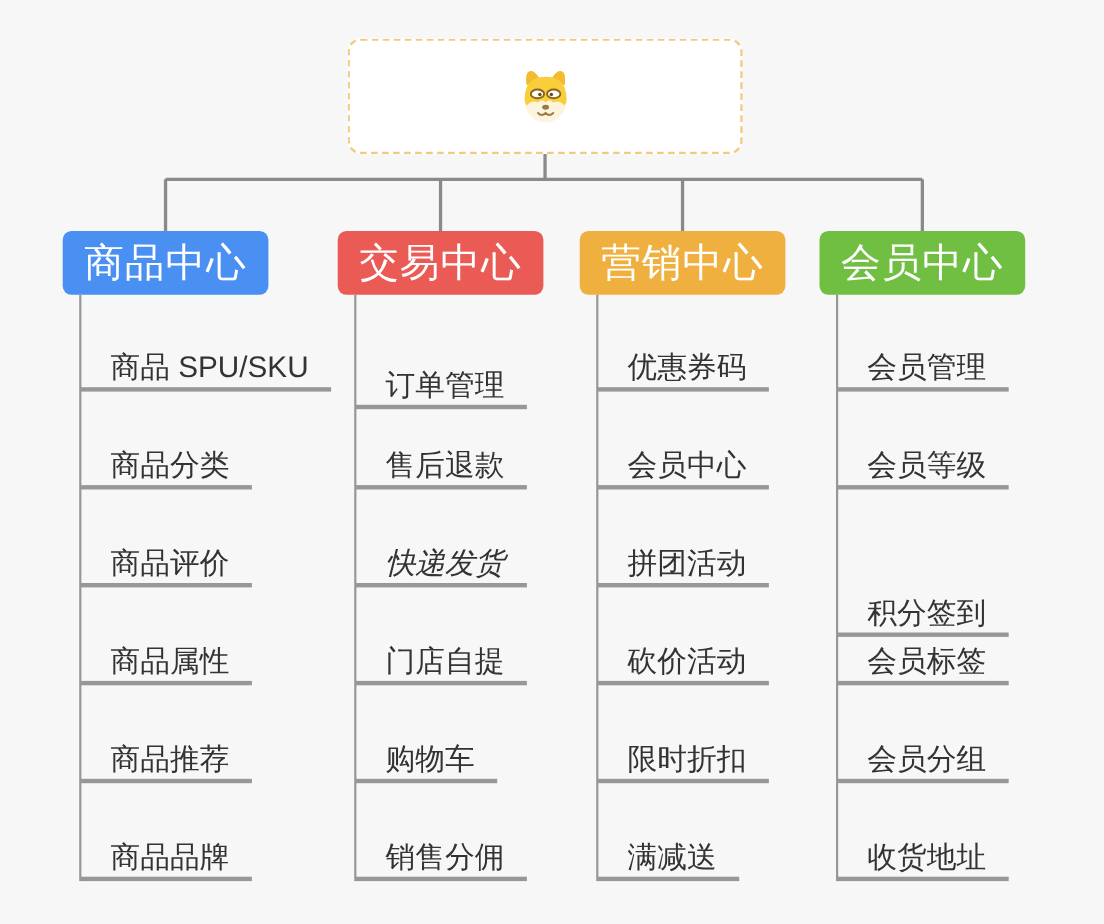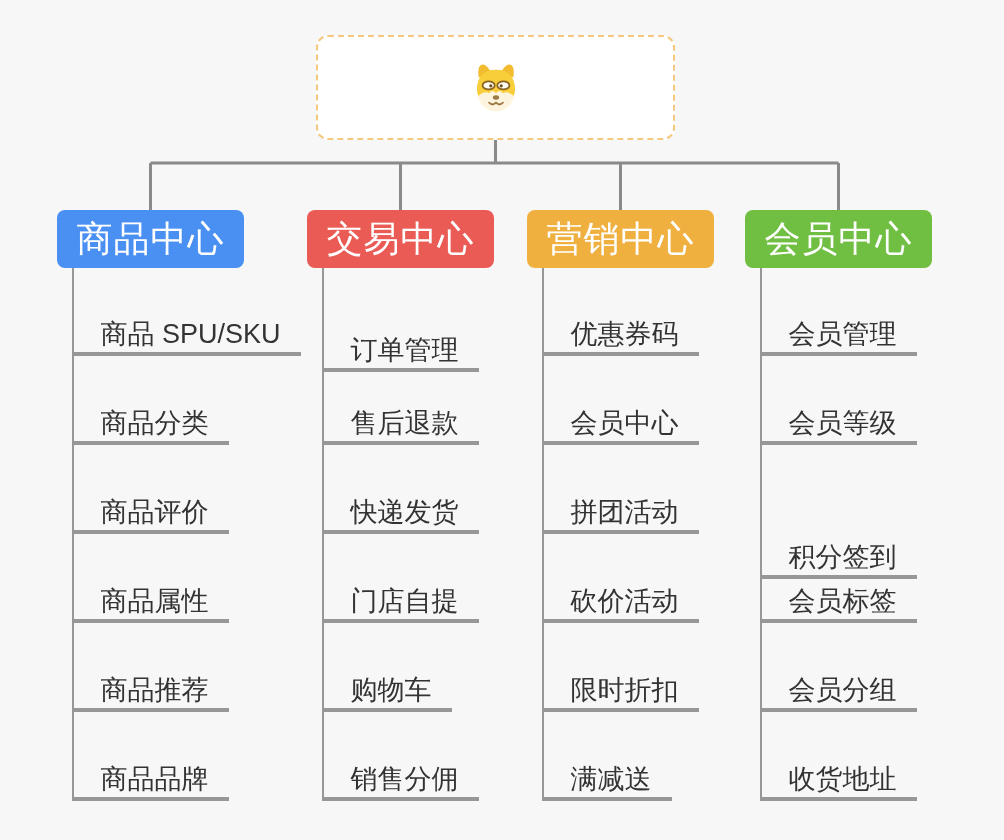--- a/index.html
+++ b/index.html
@@ -101,21 +101,21 @@
     <div class="leaf" style="left: 72.5px; top: 490px; border-bottom-color: rgb(151, 151, 151);">商品评价</div>
     <div class="leaf" style="left: 72.5px; top: 579px; border-bottom-color: rgb(151, 151, 151);">商品属性</div>
     <div class="leaf" style="left: 72.5px; top: 668px; border-bottom-color: rgb(151, 151, 151);">商品推荐</div>
     <div class="leaf" style="left: 72.5px; top: 757px; border-bottom-color: rgb(151, 151, 151);">商品品牌</div>
     <div class="branch-node" style="left: 307px; top: 210px; background: rgb(234, 91, 85);">
       <span>交易中心</span>
     </div>
     <div class="spine" style="left: 321.5px; top: 268px; height: 533px; background: rgb(151, 151, 151);"></div>
     <div class="leaf" style="left: 322.5px; top: 328px; border-bottom-color: rgb(151, 151, 151);">订单管理</div>
     <div class="leaf" style="left: 322.5px; top: 401px; border-bottom-color: rgb(151, 151, 151);">售后退款</div>
-    <div class="leaf" style="left: 322.5px; top: 490px; border-bottom-color: rgb(151, 151, 151);">快递发货</div>
+    <div class="leaf" style="left: 322.5px; top: 490px; border-bottom-color: rgb(151, 151, 151); font-style: italic;">快递发货</div>
     <div class="leaf" style="left: 322.5px; top: 579px; border-bottom-color: rgb(151, 151, 151);">门店自提</div>
     <div class="leaf" style="left: 322.5px; top: 668px; border-bottom-color: rgb(151, 151, 151);">购物车</div>
     <div class="leaf" style="left: 322.5px; top: 757px; border-bottom-color: rgb(151, 151, 151);">销售分佣</div>
     <div class="branch-node" style="left: 527px; top: 210px; background: rgb(239, 176, 64);">
       <span>营销中心</span>
     </div>
     <div class="spine" style="left: 541.5px; top: 268px; height: 533px; background: rgb(151, 151, 151);"></div>
     <div class="leaf" style="left: 542.5px; top: 312px; border-bottom-color: rgb(151, 151, 151);">优惠券码</div>
     <div class="leaf" style="left: 542.5px; top: 401px; border-bottom-color: rgb(151, 151, 151);">会员中心</div>
     <div class="leaf" style="left: 542.5px; top: 490px; border-bottom-color: rgb(151, 151, 151);">拼团活动</div>

